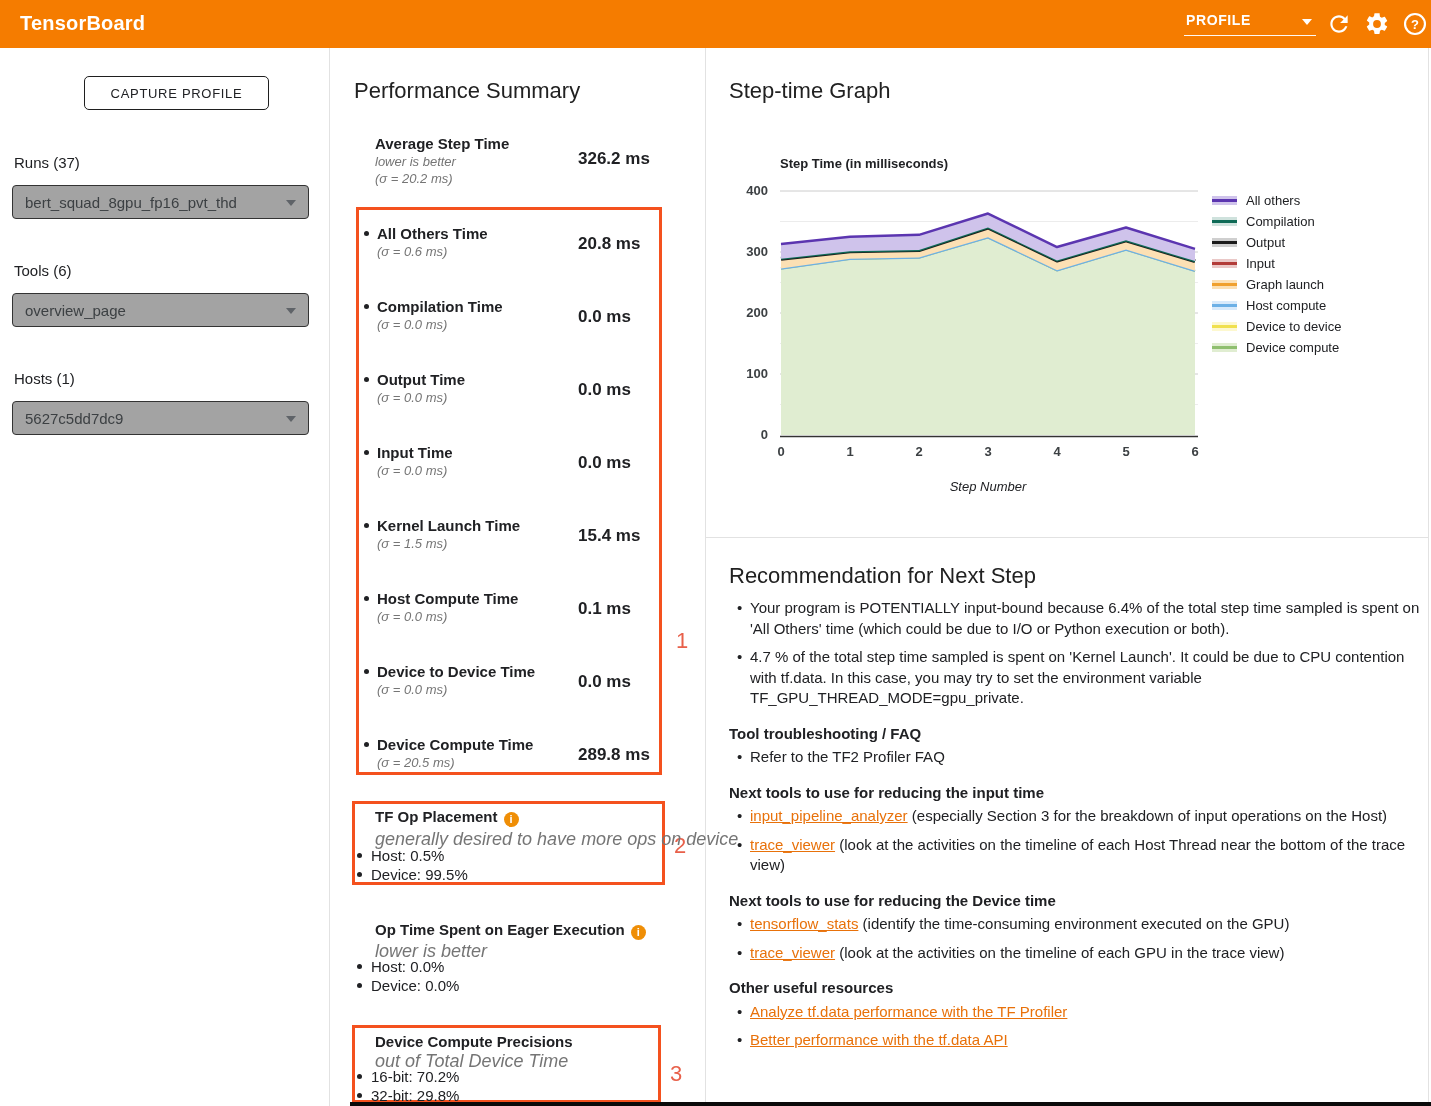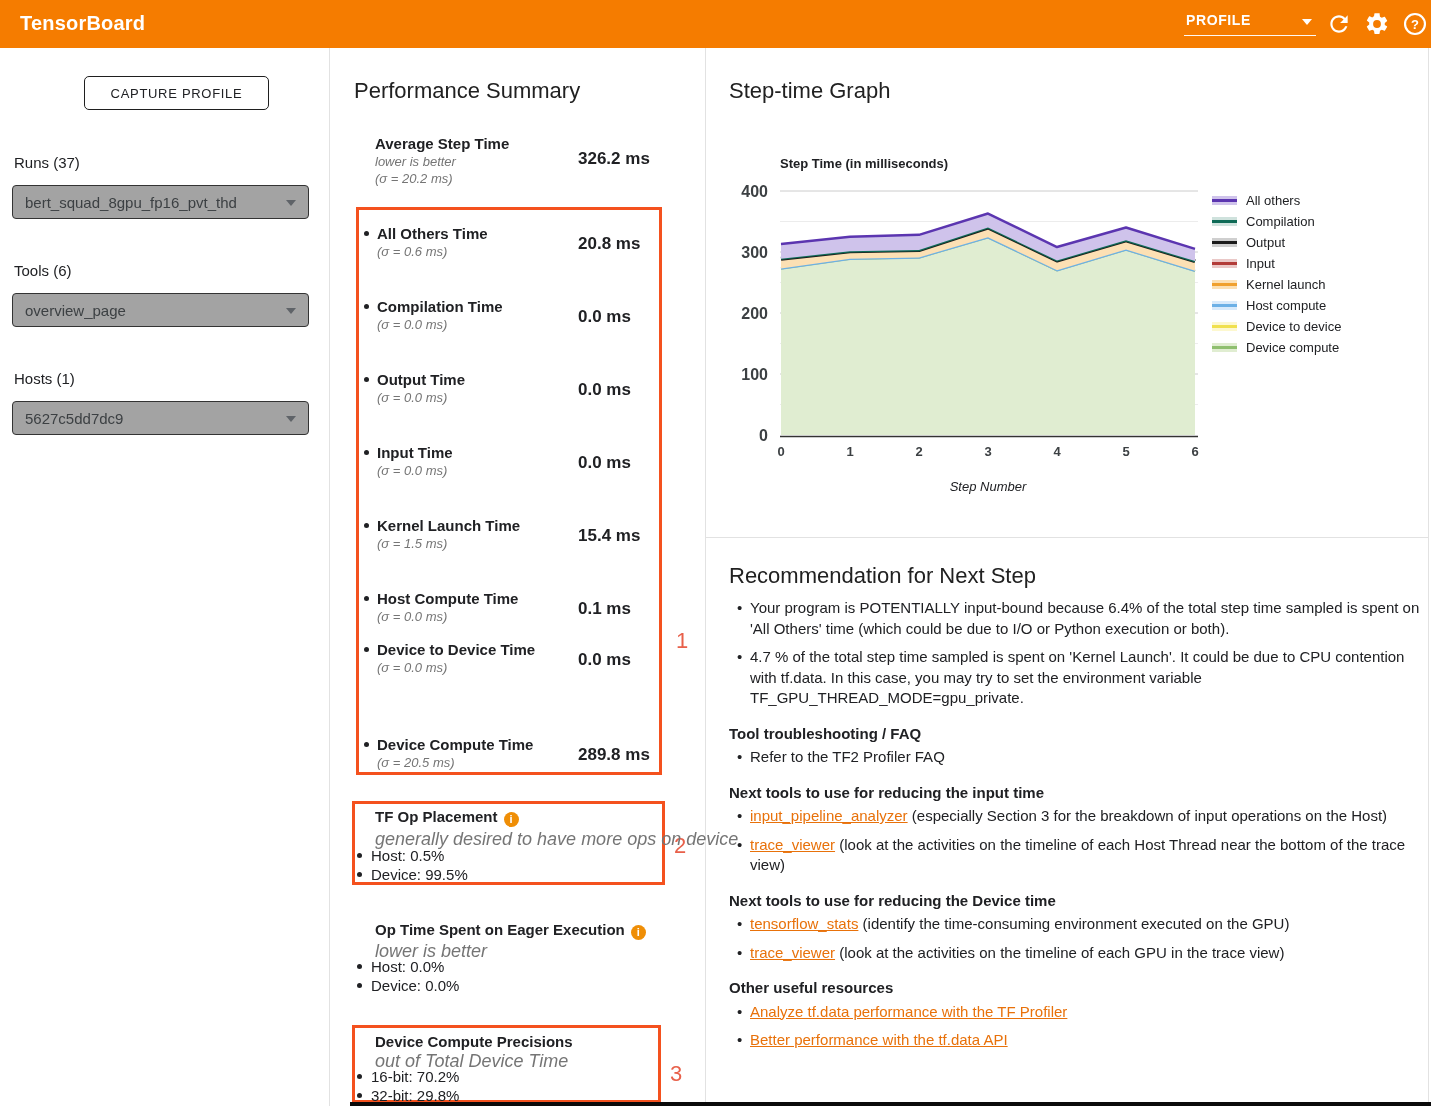--- a/index.html
+++ b/index.html
@@ -46,21 +46,21 @@
   .mini-block .t { position:absolute; font-size:15px; font-weight:700; color:#202124; white-space:nowrap; }
   .mini-block .sub { position:absolute; font-size:18px; font-style:italic; color:#757575; white-space:nowrap; }
   .mini-item { position:absolute; font-size:15px; color:#202124; white-space:nowrap; }
   .mini-item .dot { display:inline-block; width:5px; height:5px; border-radius:50%; background:#202124; vertical-align:3px; margin-right:9px; }
   .info-i { display:inline-block; width:15px; height:15px; border-radius:50%; background:#ef8e06; color:#fff;
     font-size:11px; font-weight:700; text-align:center; line-height:15px; margin-left:6px; vertical-align:-1px; font-style:normal; }
 
   
   #chart-title { position:absolute; left:780px; top:156px; font-size:13px; font-weight:700; color:#202124; }
   #plot { position:absolute; left:780px; top:190px; }
-  .ytick { position:absolute; width:34px; text-align:right; font-size:16px; font-weight:700; color:#3c4043; }
+  .ytick { position:absolute; width:34px; text-align:right; font-size:13px; font-weight:700; color:#3c4043; }
   .xtick { position:absolute; width:20px; text-align:center; font-size:13px; font-weight:700; color:#3c4043; }
   #xaxis-label { position:absolute; left:938px; top:479px; width:100px; text-align:center;
     font-size:13px; font-style:italic; color:#202124; }
   #legend { position:absolute; left:1212px; top:190px; }
   .leg-row { height:21px; display:flex; align-items:center; }
   .leg-swatch { width:25px; height:9px; position:relative; }
   .leg-swatch .line { position:absolute; left:0; top:3px; width:25px; height:3px; }
   .leg-label { margin-left:9px; font-size:13px; color:#202124; white-space:nowrap; }
 
   
@@ -171,21 +171,21 @@
         <span class="m-label">Kernel Launch Time</span>
         <span class="m-sub" style="top:19px">(σ = 1.5 ms)</span>
         <span class="m-value" style="top:9px">15.4 ms</span>
       </div>
       <div class="metric-row" style="top: 590px;">
         <span class="m-bullet"></span>
         <span class="m-label">Host Compute Time</span>
         <span class="m-sub" style="top:19px">(σ = 0.0 ms)</span>
         <span class="m-value" style="top:9px">0.1 ms</span>
       </div>
-      <div class="metric-row" style="top: 641px;">
+      <div class="metric-row" style="top: 663px;">
         <span class="m-bullet"></span>
         <span class="m-label">Device to Device Time</span>
         <span class="m-sub" style="top:19px">(σ = 0.0 ms)</span>
         <span class="m-value" style="top:9px">0.0 ms</span>
       </div>
       <div class="metric-row" style="top: 736px;">
         <span class="m-bullet"></span>
         <span class="m-label">Device Compute Time</span>
         <span class="m-sub" style="top:19px">(σ = 20.5 ms)</span>
         <span class="m-value" style="top:9px">289.8 ms</span>
@@ -284,21 +284,21 @@
       <div class="leg-row">
         <span class="leg-swatch" style="background: rgb(234, 200, 199);">
           <span class="line" style="background: rgb(178, 59, 56);"></span>
         </span>
         <span class="leg-label">Input</span>
       </div>
       <div class="leg-row">
         <span class="leg-swatch" style="background: rgb(252, 224, 180);">
           <span class="line" style="background: rgb(240, 160, 46);"></span>
         </span>
-        <span class="leg-label">Kernel launch</span>
+        <span class="leg-label">Graph launch</span>
       </div>
       <div class="leg-row">
         <span class="leg-swatch" style="background: rgb(216, 234, 251);">
           <span class="line" style="background: rgb(108, 176, 230);"></span>
         </span>
         <span class="leg-label">Host compute</span>
       </div>
       <div class="leg-row">
         <span class="leg-swatch" style="background: rgb(253, 248, 207);">
           <span class="line" style="background: rgb(240, 224, 78);"></span>

